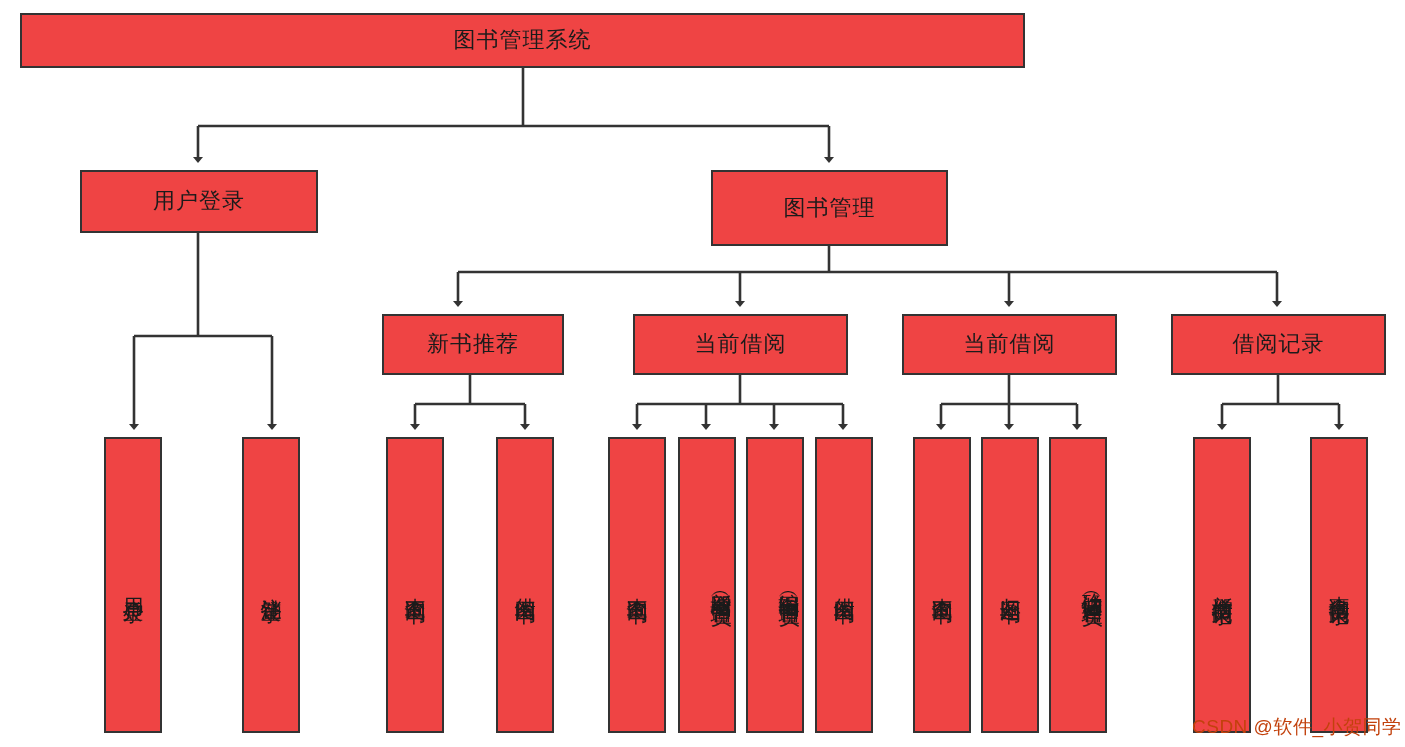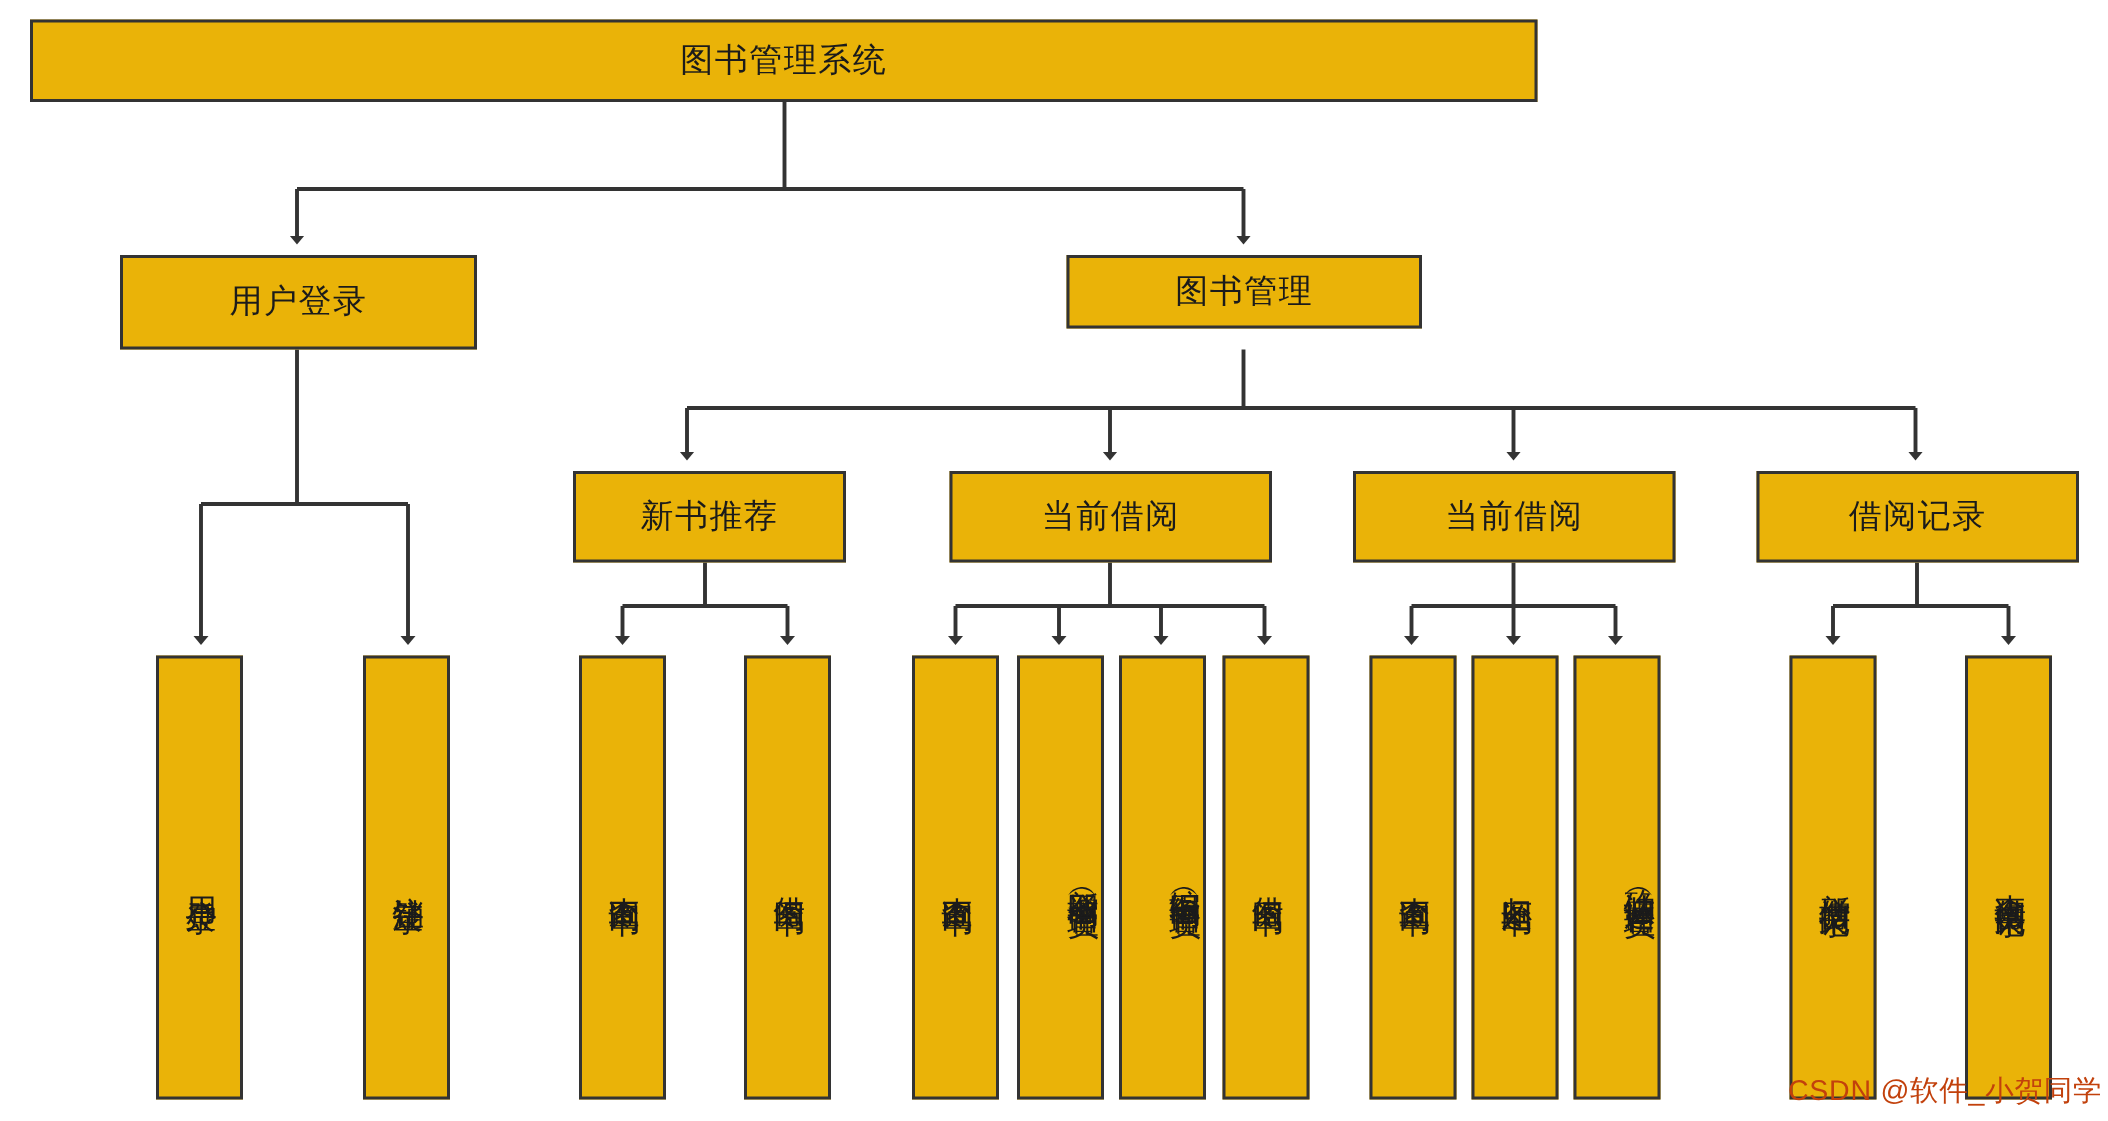--- a/index.html
+++ b/index.html
@@ -21,21 +21,21 @@
     position: absolute;
     left: 0;
     top: 0;
     width: 1405px;
     height: 747px;
     pointer-events: none;
   }
   .node {
     position: absolute;
     box-sizing: border-box;
-    background: #eab308;
+    background: #ef4444;
     border: 2.5px solid #333333;
     display: flex;
     align-items: center;
     justify-content: center;
     color: #1b1b1b;
   }
   .node.horiz {
     font-size: 22px;
     letter-spacing: 1px;
     line-height: 1.2;
@@ -118,21 +118,21 @@
       <path d="M1278,375 L1278,404"></path>
       <path d="M1222,404 L1339,404"></path>
       <path d="M1222,404 L1222,427" marker-end="url(#arrow)"></path>
       <path d="M1339,404 L1339,427" marker-end="url(#arrow)"></path>
     </g>
   </svg>
 
   <div class="node horiz" style="left:20px; top:13px; width:1005px; height:55px;">图书管理系统</div>
 
   <div class="node horiz" style="left:80px; top:170px; width:238px; height:63px;">用户登录</div>
-  <div class="node horiz" style="left:711px; top:170px; width:237px; height:49px;">图书管理</div>
+  <div class="node horiz" style="left:711px; top:170px; width:237px; height:76px;">图书管理</div>
 
   <div class="node horiz" style="left:382px; top:314px; width:182px; height:61px;">新书推荐</div>
   <div class="node horiz" style="left:633px; top:314px; width:215px; height:61px;">当前借阅</div>
   <div class="node horiz" style="left:902px; top:314px; width:215px; height:61px;">当前借阅</div>
   <div class="node horiz" style="left:1171px; top:314px; width:215px; height:61px;">借阅记录</div>
 
   <div class="node vert centered" style="left:104px; top:437px; width:58px; height:296px;">
     <span>用户登录</span>
   </div>
   <div class="node vert centered" style="left:242px; top:437px; width:58px; height:296px;">

